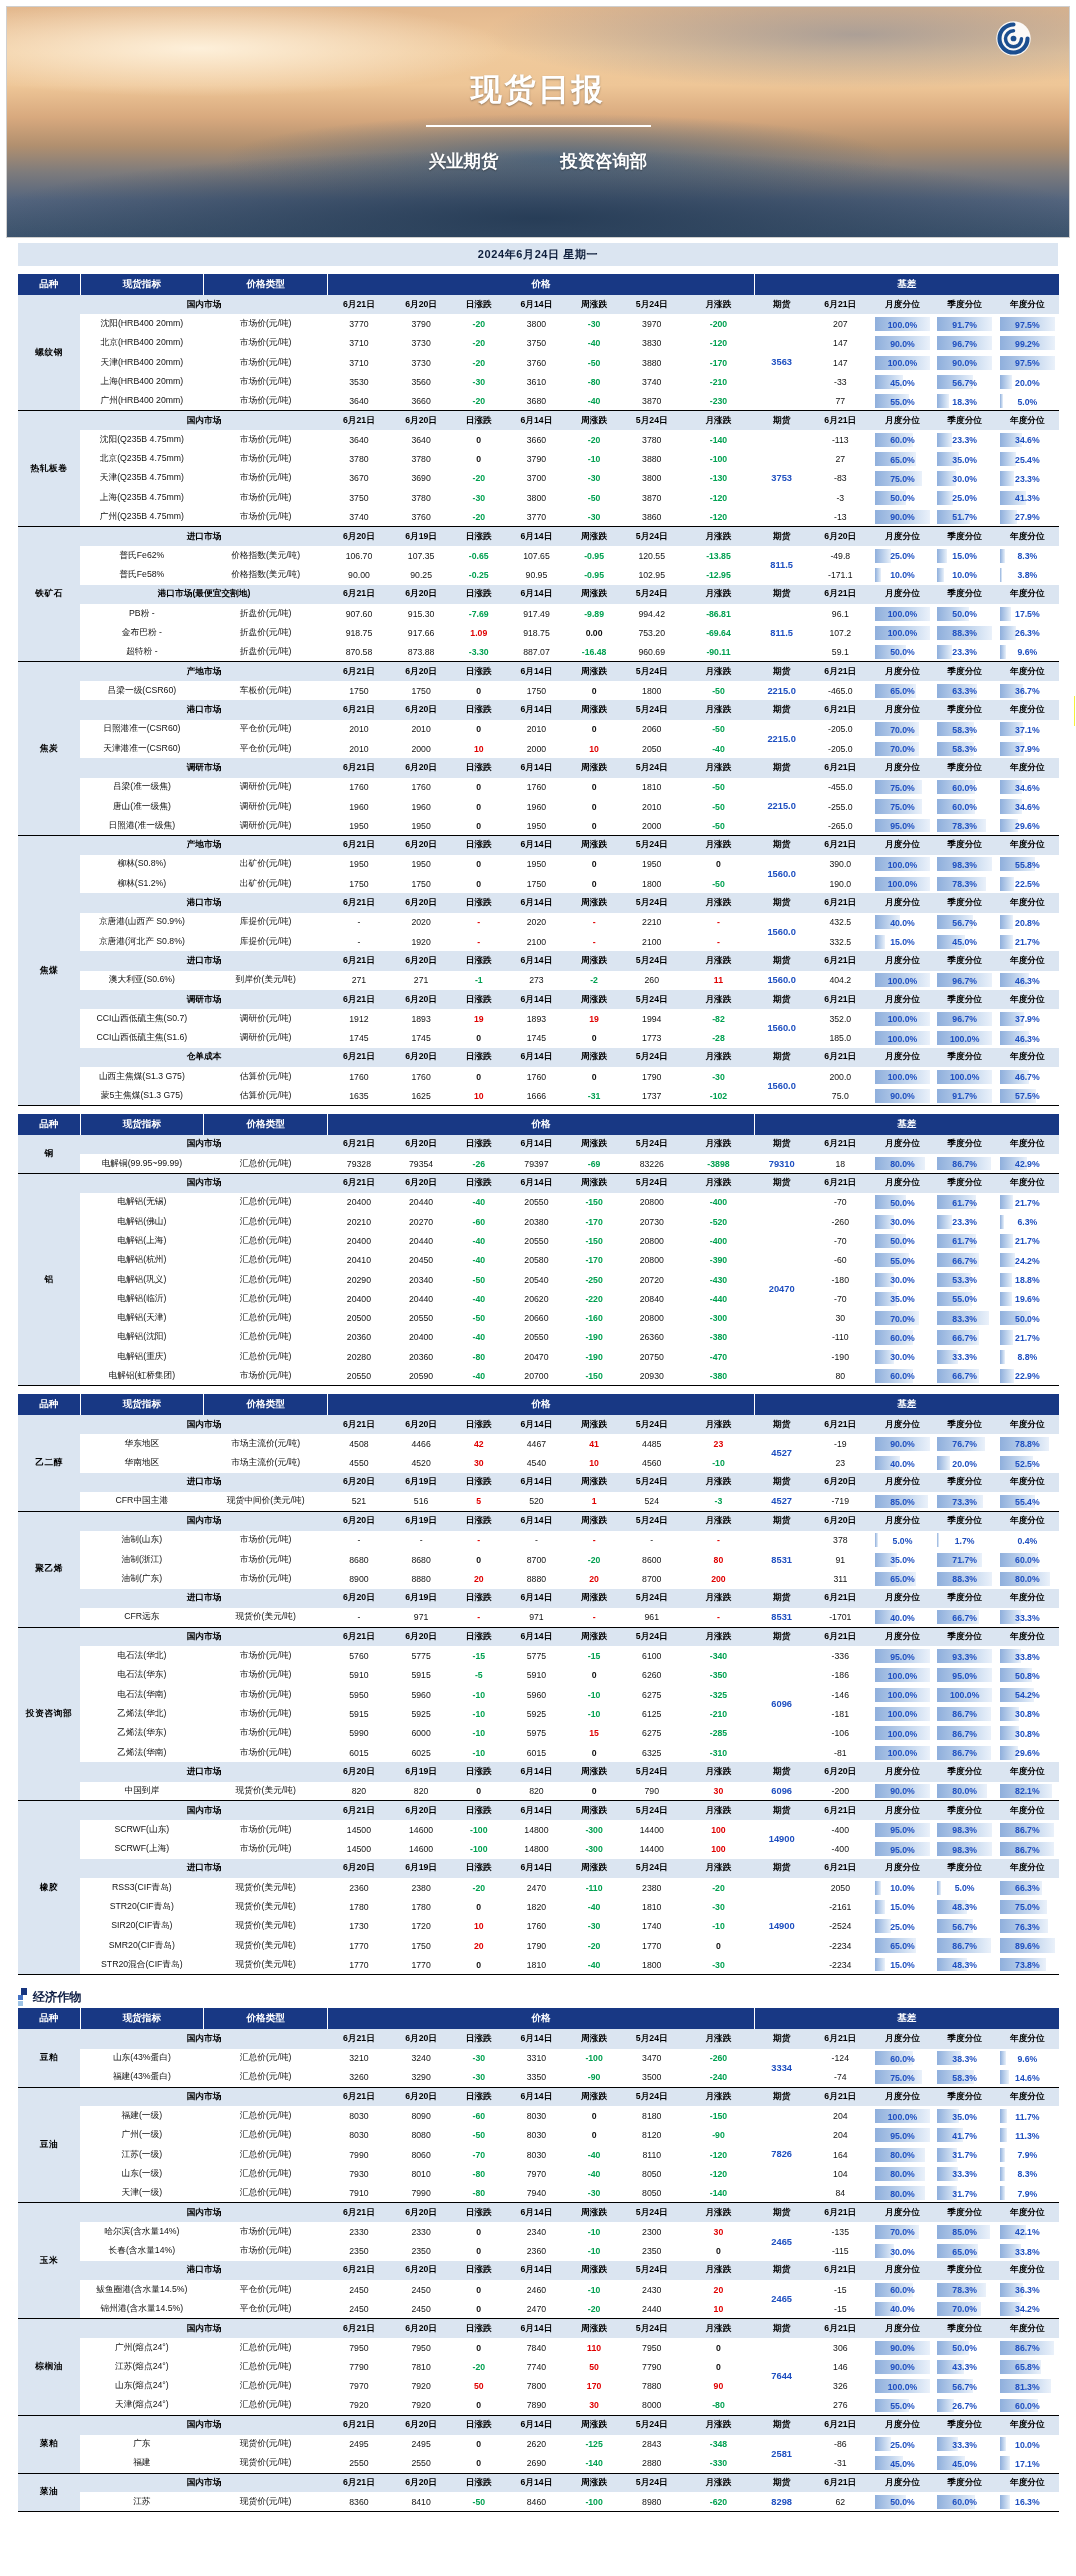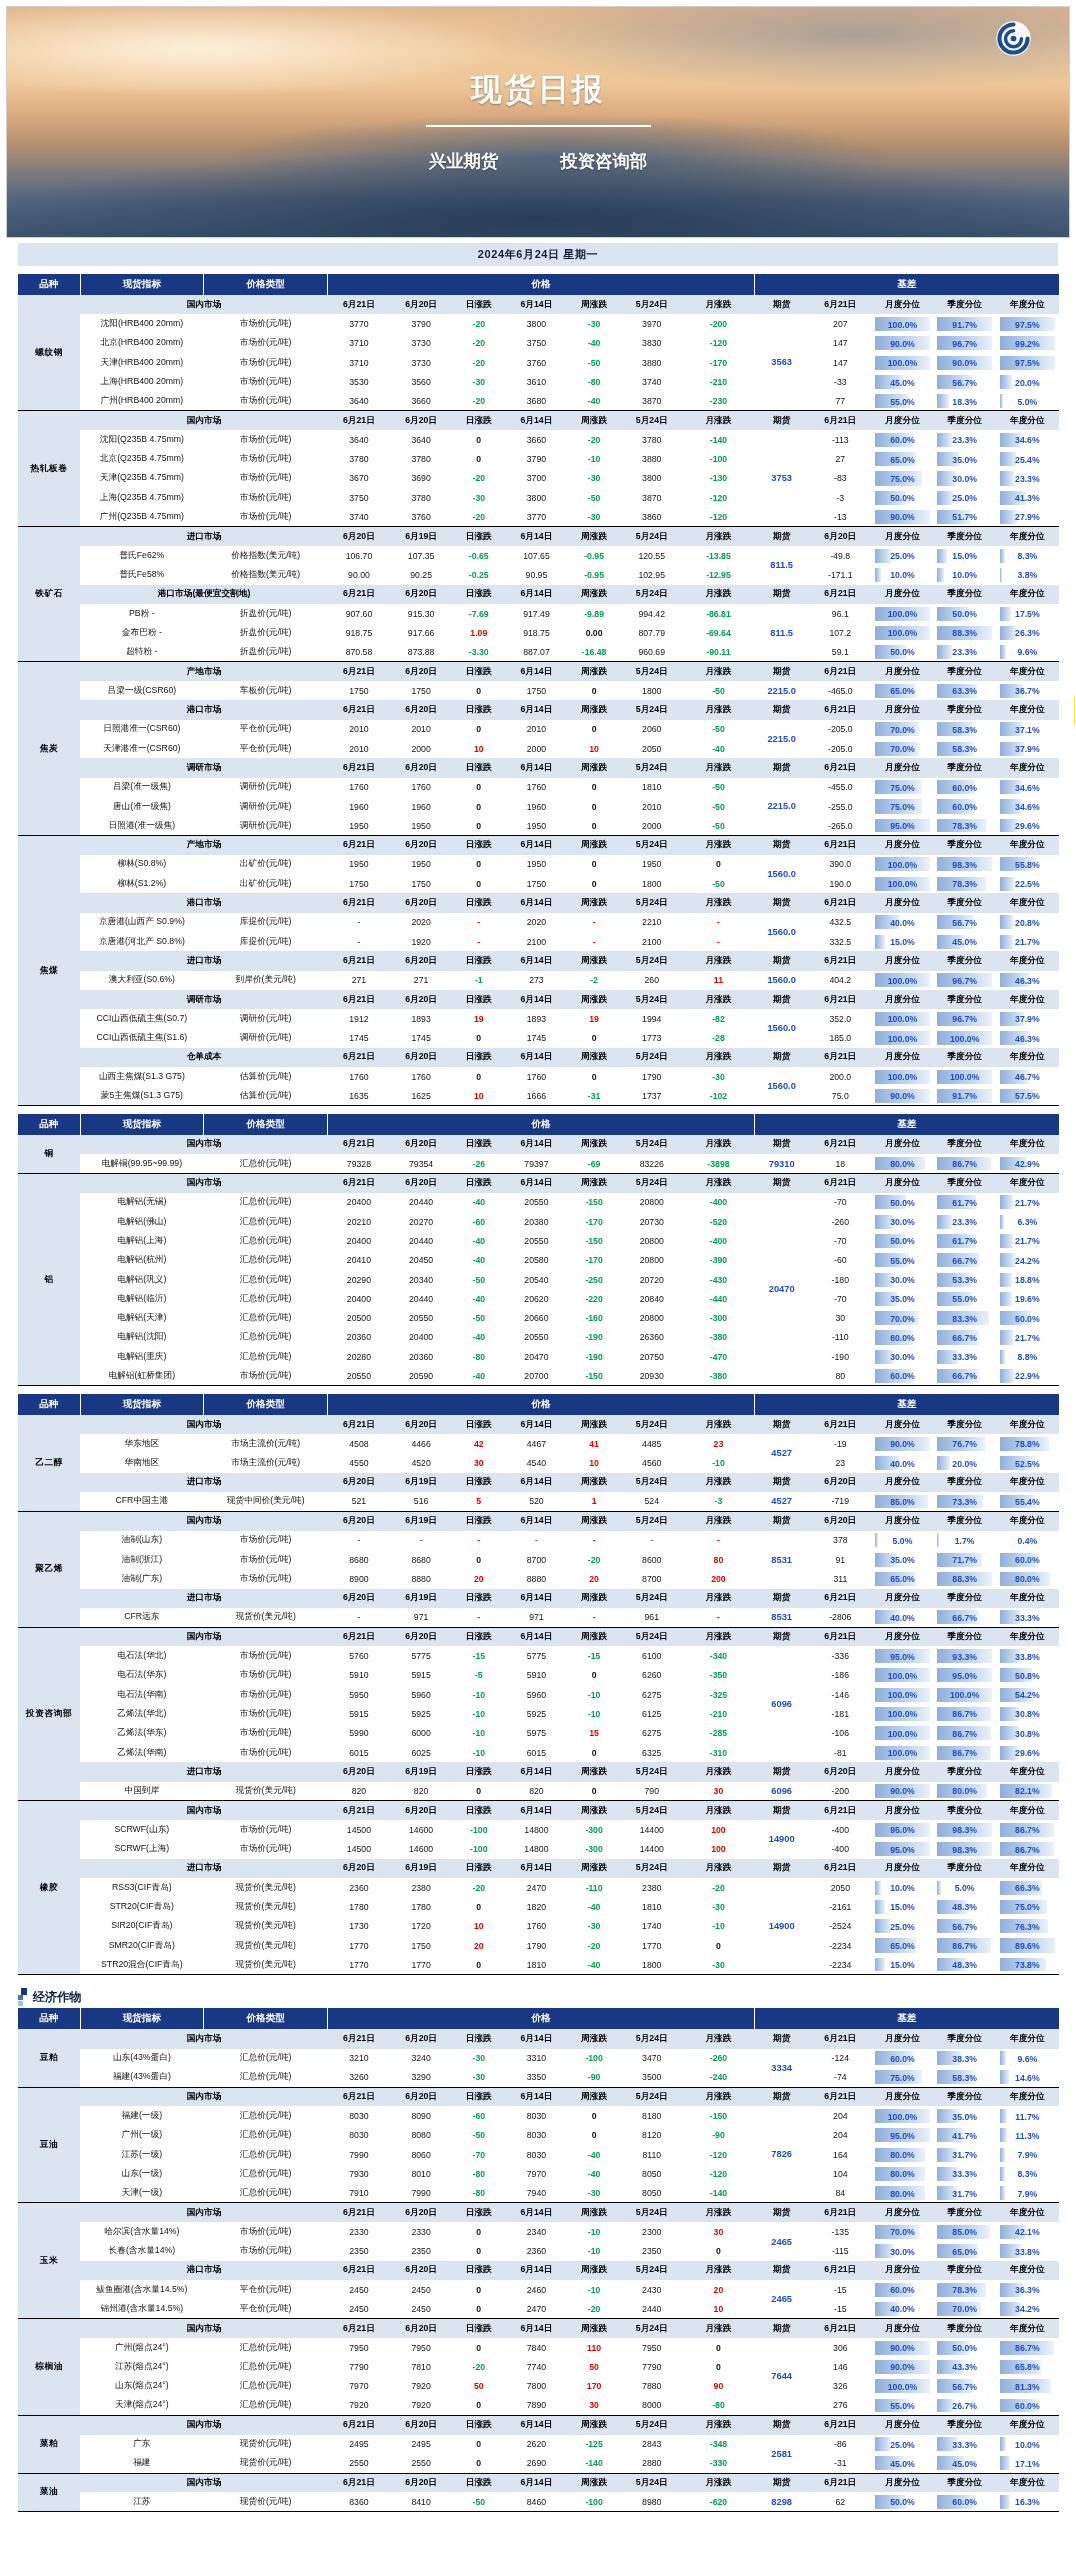--- a/index.html
+++ b/index.html
@@ -370,21 +370,21 @@
             <td class="pct"><span class="bar" style="width:17.5%"></span><span class="pv">17.5%</span></td>
           </tr>
           <tr class="drow">
             <td class="ind">金布巴粉    -</td>
             <td class="ptype">折盘价(元/吨)</td>
             <td class="num">918.75</td>
             <td class="num">917.66</td>
             <td class="chg pos">1.09</td>
             <td class="num">918.75</td>
             <td class="chg zero">0.00</td>
-            <td class="num">807.79</td>
+            <td class="num">753.20</td>
             <td class="chg neg">-69.64</td>
             <td class="basis">107.2</td>
             <td class="pct"><span class="bar" style="width:100%"></span><span class="pv">100.0%</span></td>
             <td class="pct"><span class="bar" style="width:88.3%"></span><span class="pv">88.3%</span></td>
             <td class="pct"><span class="bar" style="width:26.3%"></span><span class="pv">26.3%</span></td>
           </tr>
           <tr class="drow">
             <td class="ind">超特粉    -</td>
             <td class="ptype">折盘价(元/吨)</td>
             <td class="num">870.58</td>
@@ -1172,21 +1172,21 @@
             <td class="ind">CFR远东</td>
             <td class="ptype">现货价(美元/吨)</td>
             <td class="num">-</td>
             <td class="num">971</td>
             <td class="chg dash">-</td>
             <td class="num">971</td>
             <td class="chg dash">-</td>
             <td class="num">961</td>
             <td class="chg dash">-</td>
             <td class="fut" rowspan="1">8531</td>
-            <td class="basis">-2806</td>
+            <td class="basis">-1701</td>
             <td class="pct"><span class="bar" style="width:40%"></span><span class="pv">40.0%</span></td>
             <td class="pct"><span class="bar" style="width:66.7%"></span><span class="pv">66.7%</span></td>
             <td class="pct"><span class="bar" style="width:33.3%"></span><span class="pv">33.3%</span></td>
           </tr>
           <tr class="subh gsep">
             <td class="vcell" rowspan="9">投资咨询部</td>
             <td colspan="2" class="mkt">国内市场</td>
             <td>6月21日</td>
             <td>6月20日</td>
             <td>日涨跌</td>

